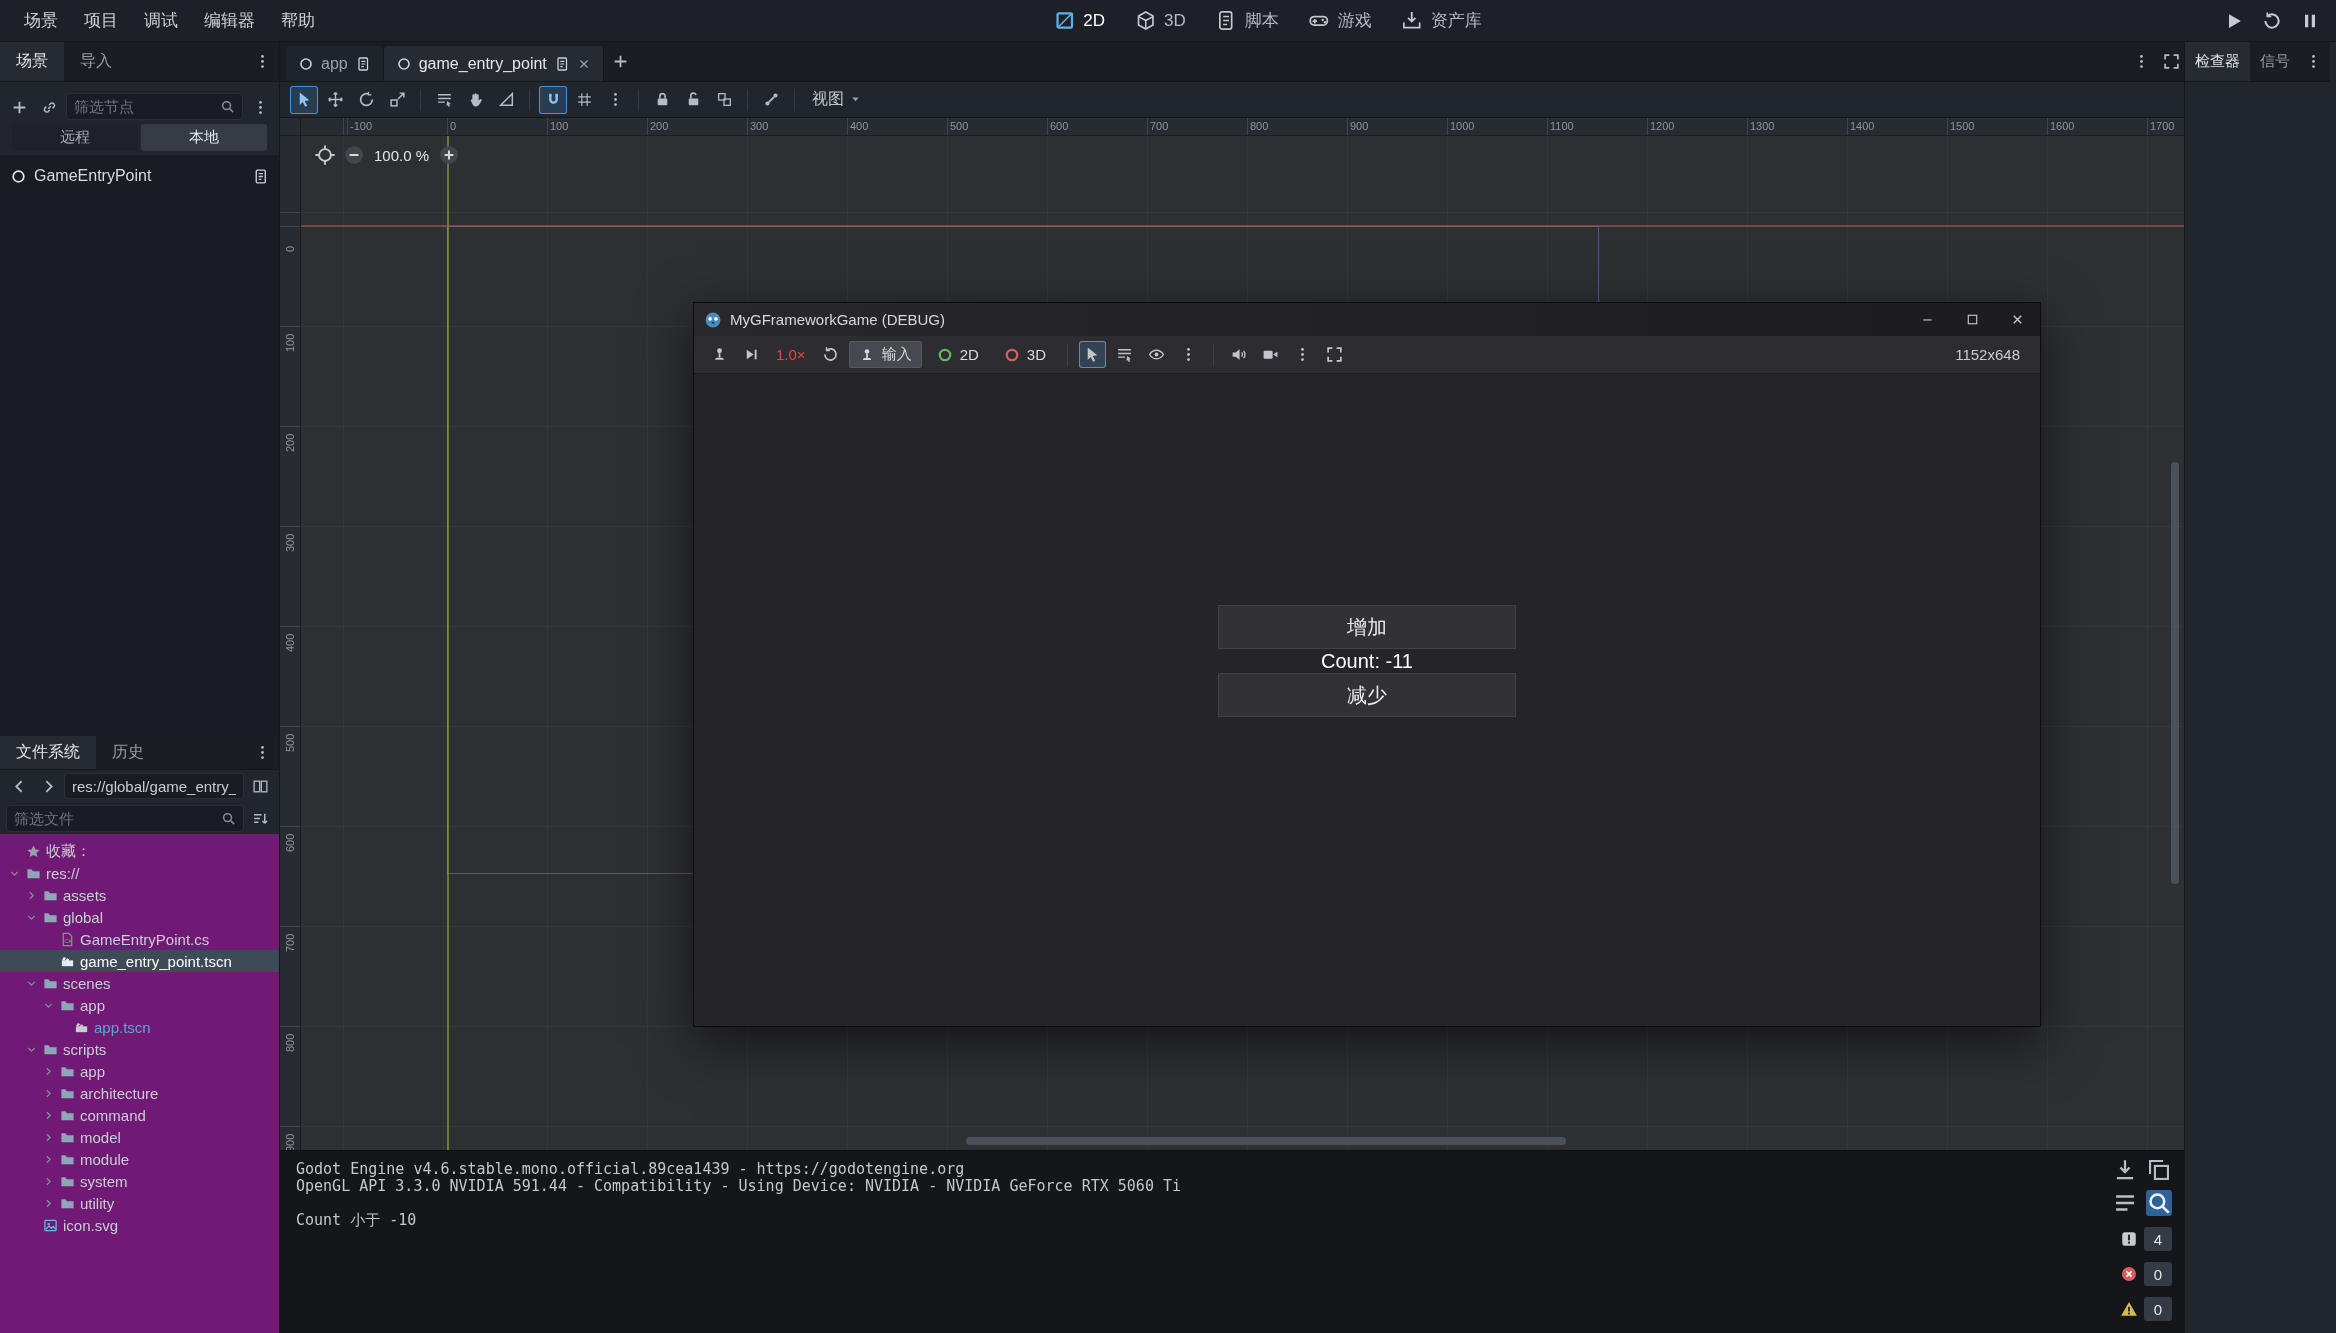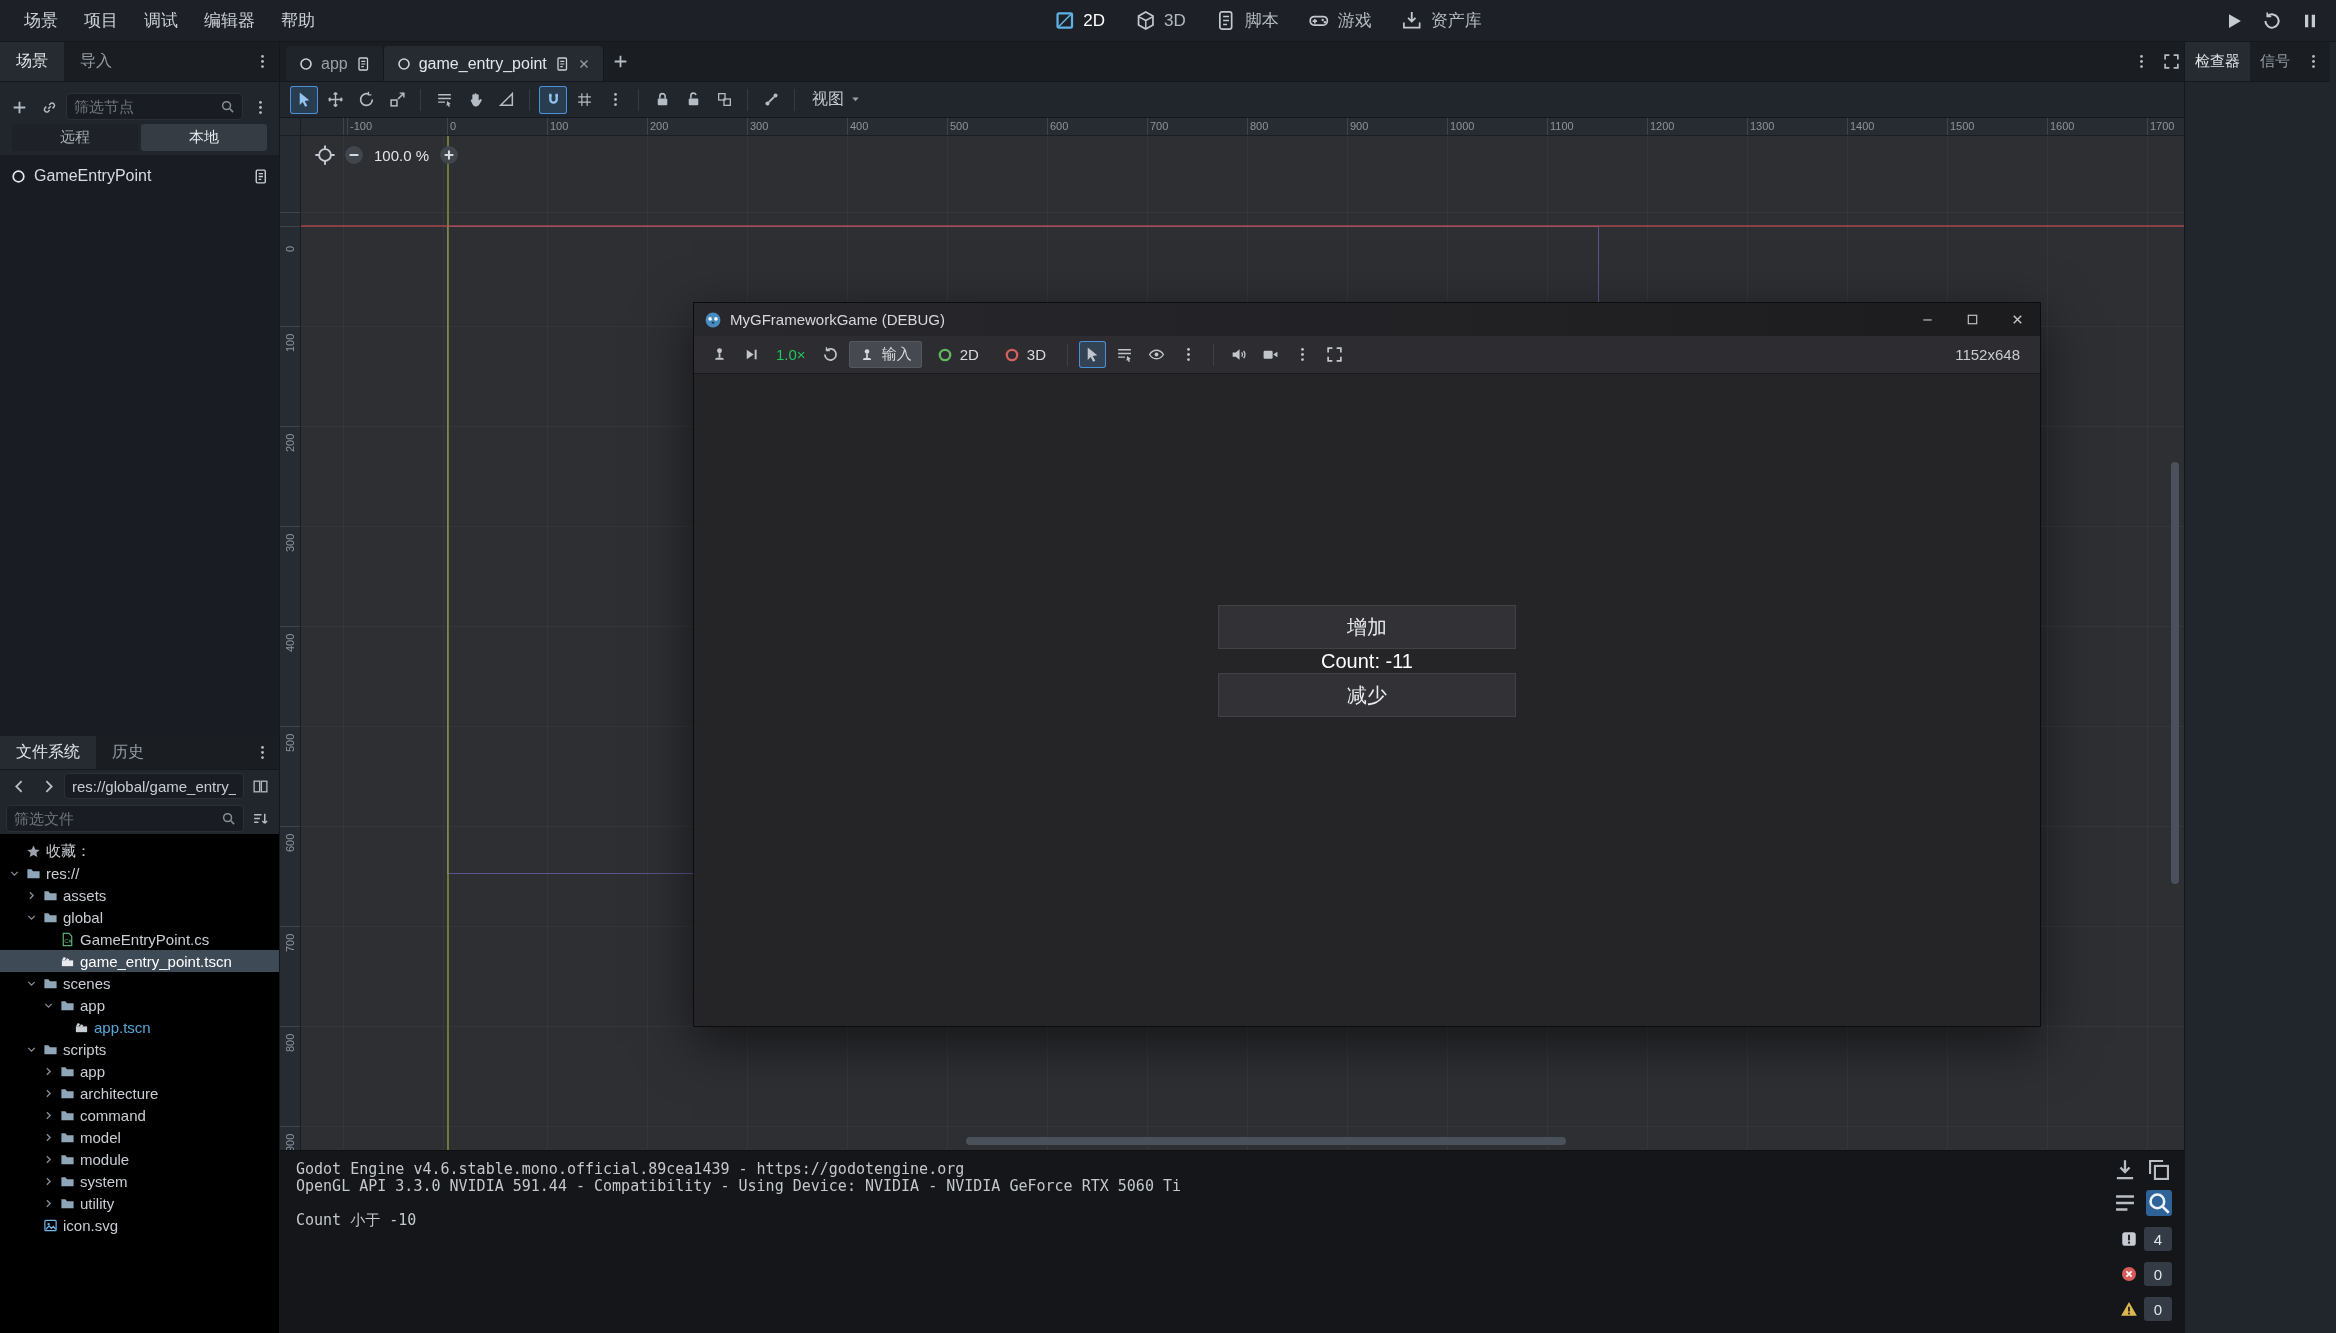--- a/index.html
+++ b/index.html
@@ -50,21 +50,21 @@
 .tree-row .spacer{flex:1}
 .tree-row .icon{width:17px;height:17px;color:#e6e9ec}
 .tree-row .icon.scr{color:#ccd1d7}
 
 .fs-dock{flex:1;display:flex;flex-direction:column;min-height:0}
 .fs-dock .dock-tabbar{height:34px}
 .fs-nav,.fs-filter{display:flex;align-items:center;gap:3px;padding:0 6px;height:32px;flex:none}
 .path-field{flex:1;height:26px;background:#191d23;border:1px solid #2b3037;border-radius:4px;
   display:flex;align-items:center;padding:0 7px;overflow:hidden;min-width:0}
 .path-field input{flex:1;background:none;border:none;outline:none;color:#c8cdd2;font-size:15px;font-family:inherit;min-width:0}
-.fs-tree{flex:1;background:#000000;padding-top:6px;overflow:hidden;font-size:15px}
+.fs-tree{flex:1;background:#701a75;padding-top:6px;overflow:hidden;font-size:15px}
 .fs-row{display:flex;align-items:center;height:22px;gap:5px;color:#c9ced4;white-space:nowrap}
 .fs-row.selected{background:#3f4a57;color:#fff}
 .fs-row.open-scene .fs-label{color:#58a6d8}
 .tree-arrow{width:13px;height:13px;color:#848b93}
 .fs-icon{width:15px;height:15px;color:#8fa6b8}
 .fs-icon.scene{color:#c8cdd2}.fs-icon.cs{color:#5cae6f}.fs-icon.image{color:#6fb6e8}.fs-icon.star{color:#9aa1a9}
 .fs-row.selected .fs-icon{color:#e8ecf0}
 
 
 .main{position:absolute;left:280px;top:42px;width:1904px;height:1108px;display:flex;flex-direction:column;background:#21262c;z-index:10}
@@ -106,21 +106,21 @@
   border:1px solid #0c0c0e;box-shadow:0 16px 52px rgba(0,0,0,.55);display:flex;flex-direction:column}
 .gw-title{height:33px;background:linear-gradient(90deg,#28282c,#1c1c1f);display:flex;align-items:center;padding-left:10px;gap:8px;flex:none}
 .gw-title .gicon{width:18px;height:18px}
 .gw-title-text{font-size:15px;color:#d8d8da}
 .gw-controls{margin-left:auto;display:flex;height:100%}
 .gw-ctl{width:45px;display:flex;align-items:center;justify-content:center;color:#c9c9cc}
 .gw-ctl .icon{width:15px;height:15px}
 .gw-toolbar{height:38px;background:#2d2d31;border-bottom:1px solid #1b1b1e;display:flex;align-items:center;gap:5px;padding:0 12px;flex:none}
 .gw-toolbar .tbtn{width:27px;height:27px;color:#c2c6cb}
 .gw-toolbar .vsep{background:#3e3e43}
-.gw-speed{font-size:15px;color:#22c55e;padding:0 6px}
+.gw-speed{font-size:15px;color:#ef4444;padding:0 6px}
 .gw-btn{display:flex;align-items:center;gap:7px;height:27px;padding:0 10px;border-radius:3px;color:#d8dbde;font-size:15px}
 .gw-btn.pressed{background:#464a50;box-shadow:inset 0 0 0 1px #55595f}
 .gw-btn .icon{width:16px;height:16px}
 .ring2d{color:#63b75e}.ring3d{color:#d65f5f}
 .gw-res{margin-left:auto;font-size:15px;color:#c9ccd0;padding-right:8px}
 .gw-content{flex:1;background:#252528;display:flex;flex-direction:column;align-items:center;padding-top:231px;}
 .gw-button{width:298px;height:44px;background:#323236;border:1px solid #414146;color:#e9ebed;font-size:20px;
   display:flex;align-items:center;justify-content:center;font-family:inherit}
 .gw-count{font-size:20px;color:#fff;height:24px;display:flex;align-items:center}
 

